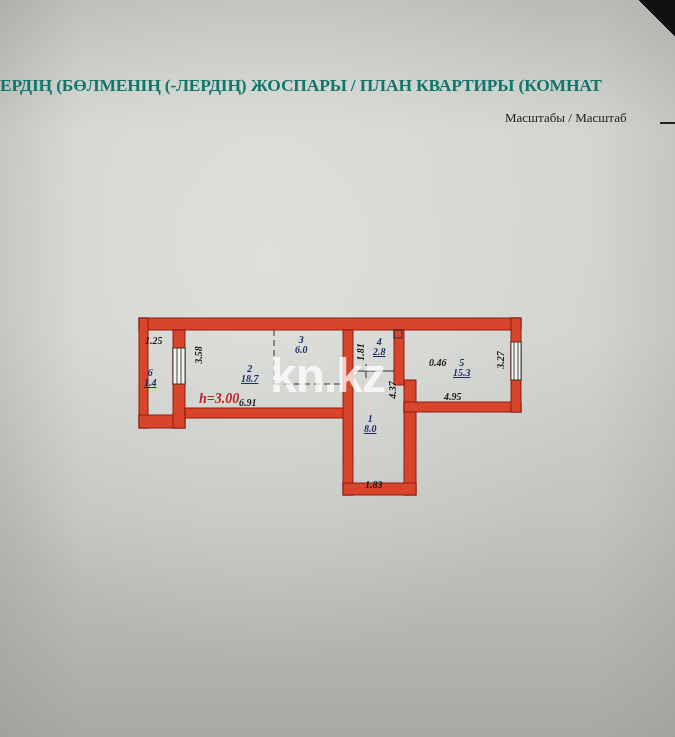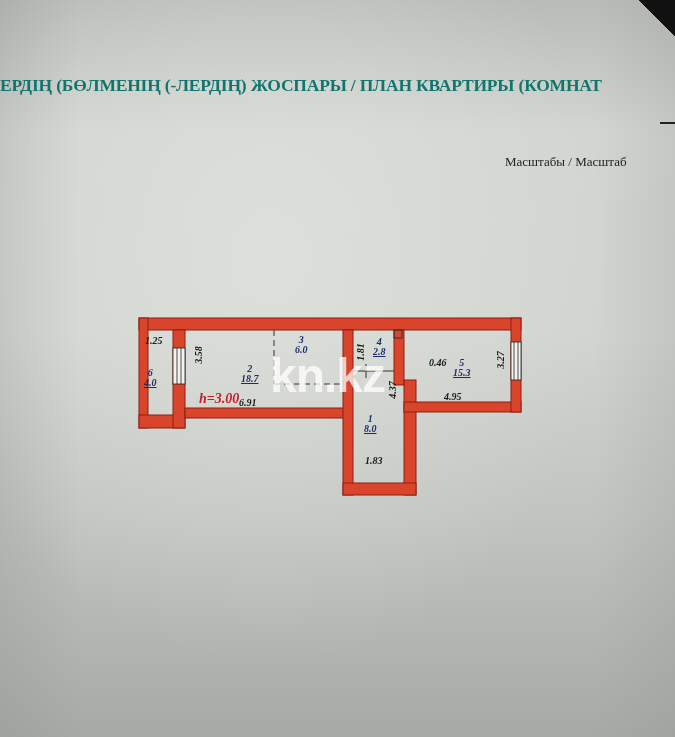--- a/index.html
+++ b/index.html
@@ -16,21 +16,21 @@
   }
   .corner-dark {
     position: absolute; right: 0; top: 0; width: 40px; height: 40px;
     background: linear-gradient(225deg, #111 0%, #111 45%, rgba(0,0,0,0) 46%);
   }
   .title {
     position: absolute; left: 0; top: 75px; white-space: nowrap;
     font-weight: bold; font-size: 17.5px; color: #0f766e; letter-spacing: -0.2px;
   }
   .scale {
-    position: absolute; left: 505px; top: 110px; font-size: 13px; color: #232323; margin-top: 44px;
+    position: absolute; left: 505px; top: 110px; font-size: 13px; color: #232323;
   }
   .scale-line {
     position: absolute; left: 660px; top: 122px; width: 15px; height: 2px; background: #222;
   }
   .plan { position: absolute; left: 0; top: 0; width: 675px; height: 737px; }
   .lbl { position: absolute; font-family: "Liberation Serif", serif; font-style: italic; font-weight: bold; font-size: 10px; line-height: 10px; }
   .num { color: #1b2d6b; text-align: center; }
   .dim { color: #1a1a1a; }
   .rot { transform: rotate(-90deg); transform-origin: center; }
   .h { color: #c4202a; font-size: 14px; margin-top: 18px; }
@@ -91,21 +91,21 @@
 
   <g stroke="#333" stroke-width="1" fill="none">
     <line x1="353" y1="371" x2="394" y2="371"></line>
     <line x1="366" y1="364" x2="366" y2="378"></line>
     <rect x="394" y="330" width="8" height="8"></rect>
   </g>
 </svg>
 
 <div class="lbl num" style="left:144px;top:368px;">
   <div>6</div>
-  <div style="text-decoration:underline;">4.0</div>
+  <div style="text-decoration:underline;">1.4</div>
 </div>
 <div class="lbl num" style="left:241px;top:364px;">
   <div>2</div>
   <div style="text-decoration:underline;">18.7</div>
 </div>
 <div class="lbl num" style="left:295px;top:335px;">
   <div>3</div>
   <div style="">6.0</div>
 </div>
 <div class="lbl num" style="left:373px;top:337px;">
@@ -124,15 +124,15 @@
 <div class="lbl h" style="left:199px;top:376px;">h=3.00</div>
 
 <div class="lbl dim" style="left:145px;top:336px;">1.25</div>
 <div class="lbl dim rot" style="left:190px;top:350px;">3.58</div>
 <div class="lbl dim" style="left:239px;top:398px;">6.91</div>
 <div class="lbl dim rot" style="left:352px;top:347px;">1.81</div>
 <div class="lbl dim rot" style="left:384px;top:385px;">4.37</div>
 <div class="lbl dim" style="left:401px;top:358px;padding-left:28px;">0.46</div>
 <div class="lbl dim rot" style="left:492px;top:355px;">3.27</div>
 <div class="lbl dim" style="left:444px;top:392px;">4.95</div>
-<div class="lbl dim" style="left:365px;top:456px;">1.83</div>
+<div class="lbl dim" style="left:365px;top:480px;">1.83</div>
 
 <div class="watermark">kn.kz</div>
 
 </body></html>

